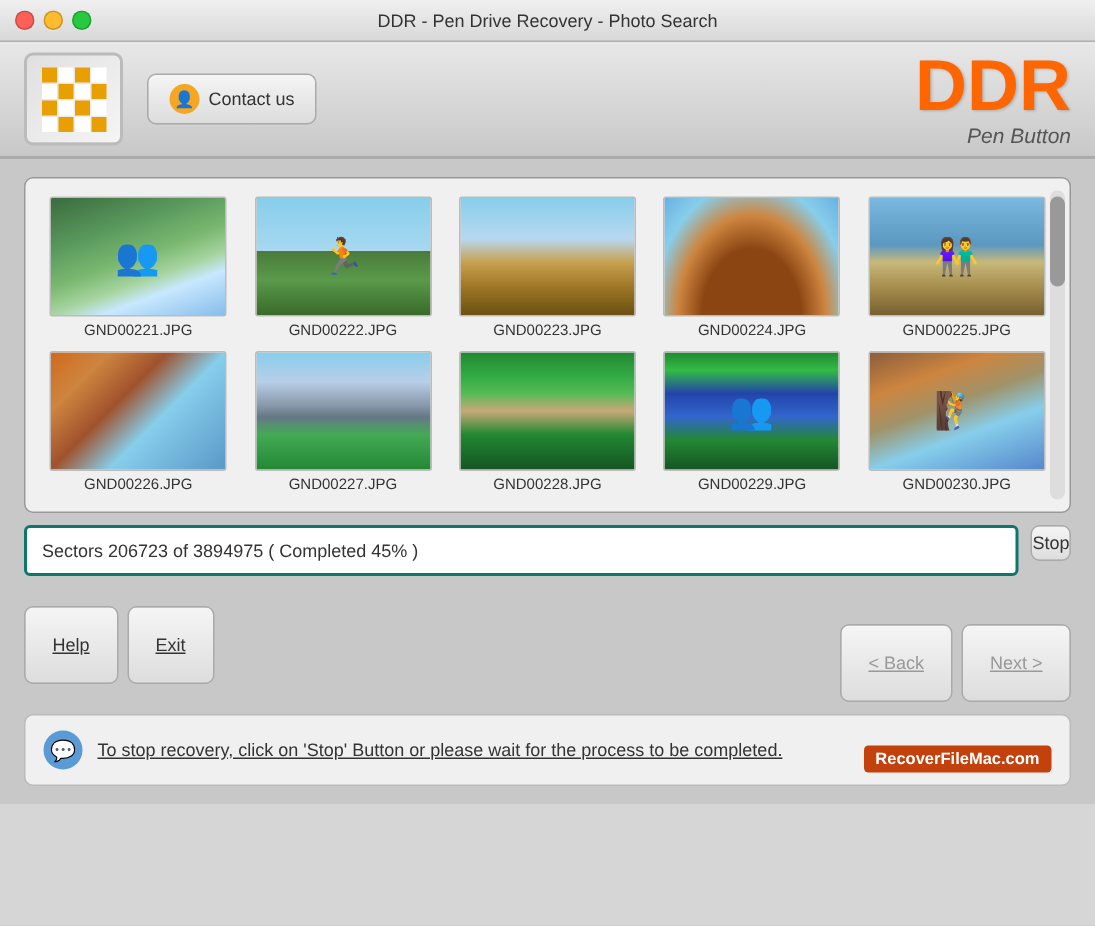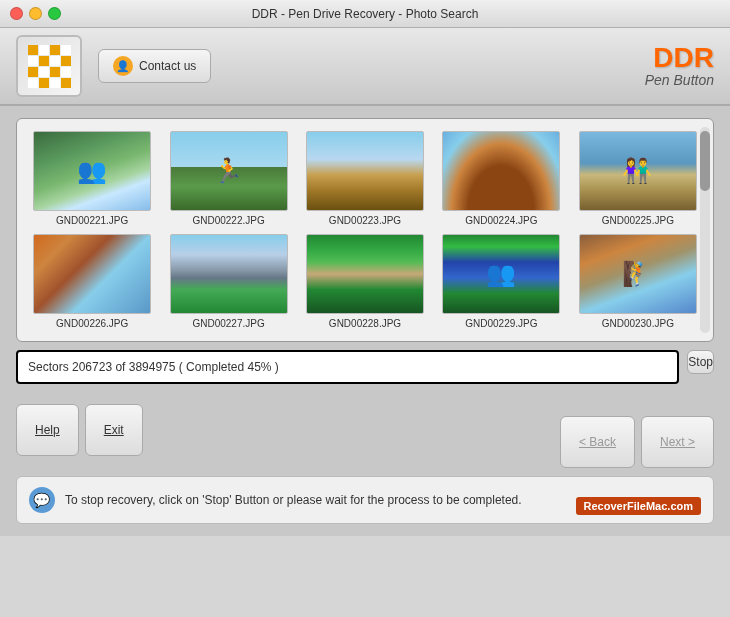--- a/index.html
+++ b/index.html
@@ -96,21 +96,21 @@
       align-items: center;
       justify-content: center;
       font-size: 11px;
     }
 
     .ddr-brand {
       margin-left: auto;
       text-align: right;
     }
     .ddr-title {
-      font-size: 28px;
+      font-size: 48px;
       font-weight: 900;
       color: #ff6600;
       line-height: 1;
       text-shadow: 1px 1px 2px rgba(0,0,0,0.2);
     }
     .ddr-subtitle {
       font-size: 14px;
       color: #555;
       font-style: italic;
     }
@@ -174,21 +174,21 @@
 
     
     .progress-area {
       display: flex;
       gap: 8px;
       align-items: stretch;
     }
     .progress-box {
       flex: 1;
       background: #fff;
-      border: 2px solid #000000;
+      border: 2px solid #0f766e;
       border-radius: 4px;
       padding: 8px 10px;
       display: flex;
       flex-direction: column;
       gap: 6px;
     }
     .progress-text {
       font-size: 12px;
       color: #333;
     }
@@ -250,20 +250,21 @@
       justify-content: center;
       flex-shrink: 0;
     }
     .info-icon::before {
       content: '💬';
       font-size: 14px;
     }
     .info-text {
       font-size: 12px;
       color: #333;
+      text-decoration: underline;
     }
 
     
     .watermark {
       position: absolute;
       bottom: 8px;
       right: 12px;
       background: #c2410c;
       color: white;
       font-size: 11px;

